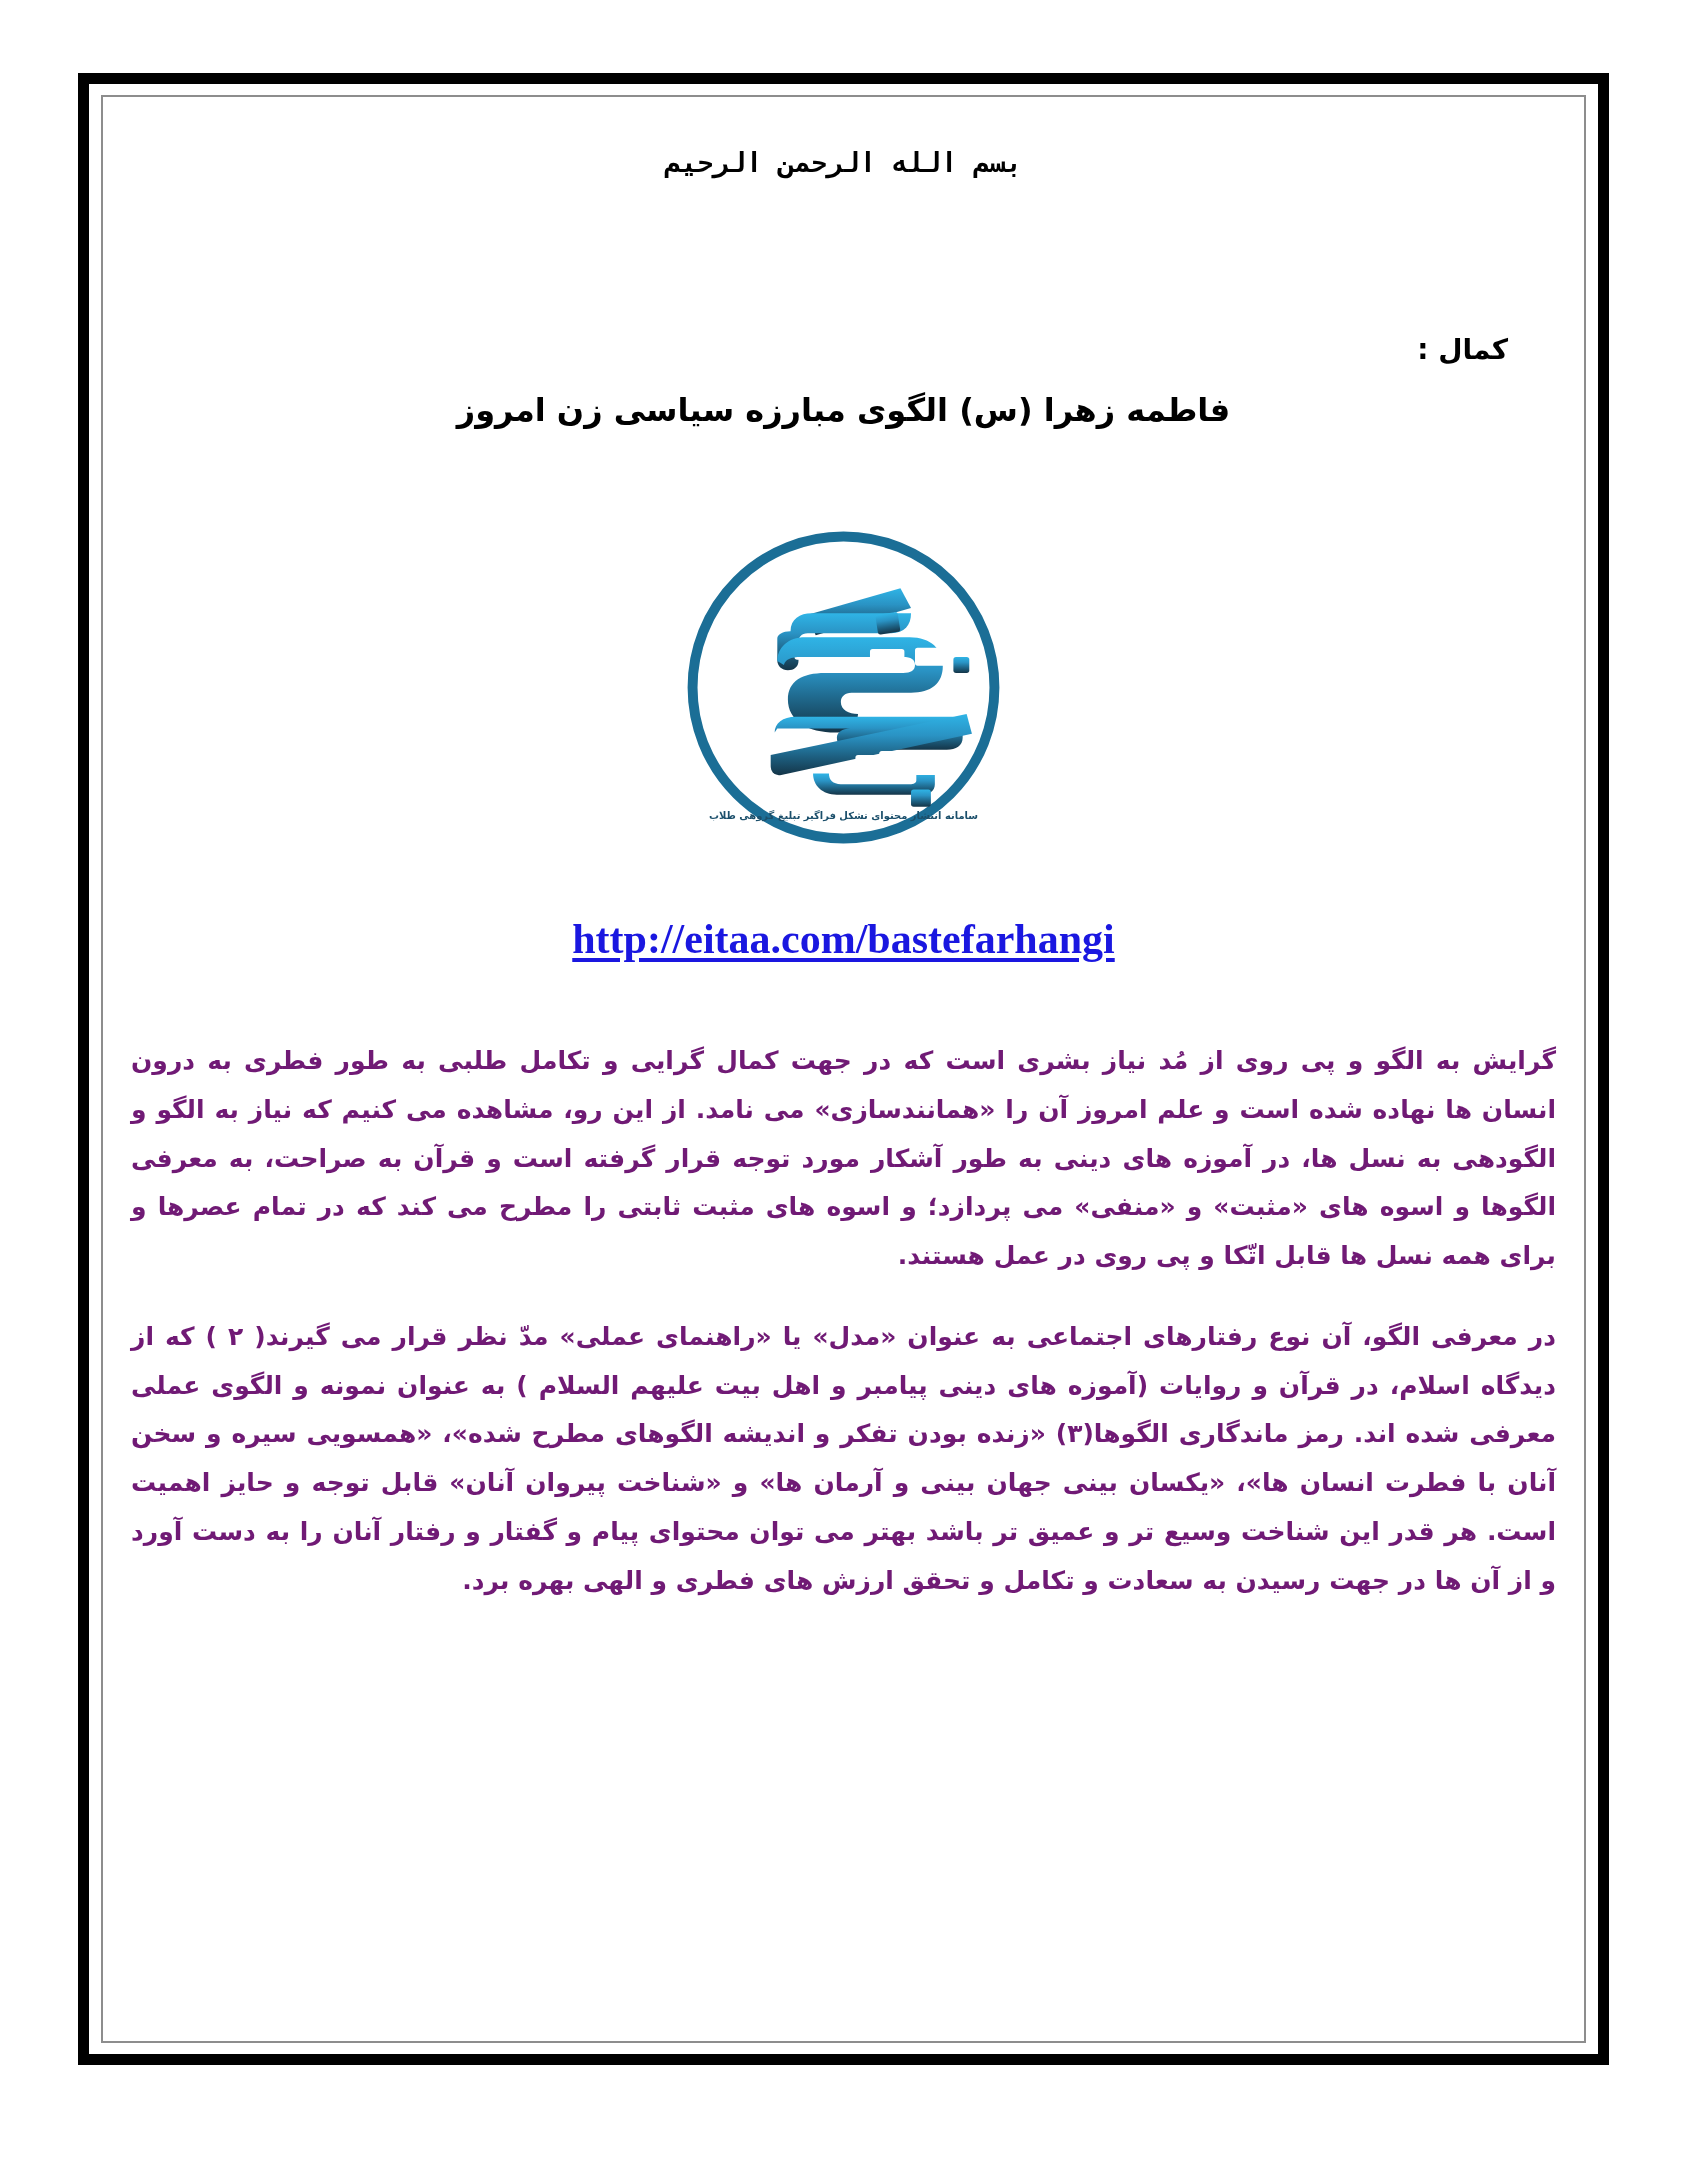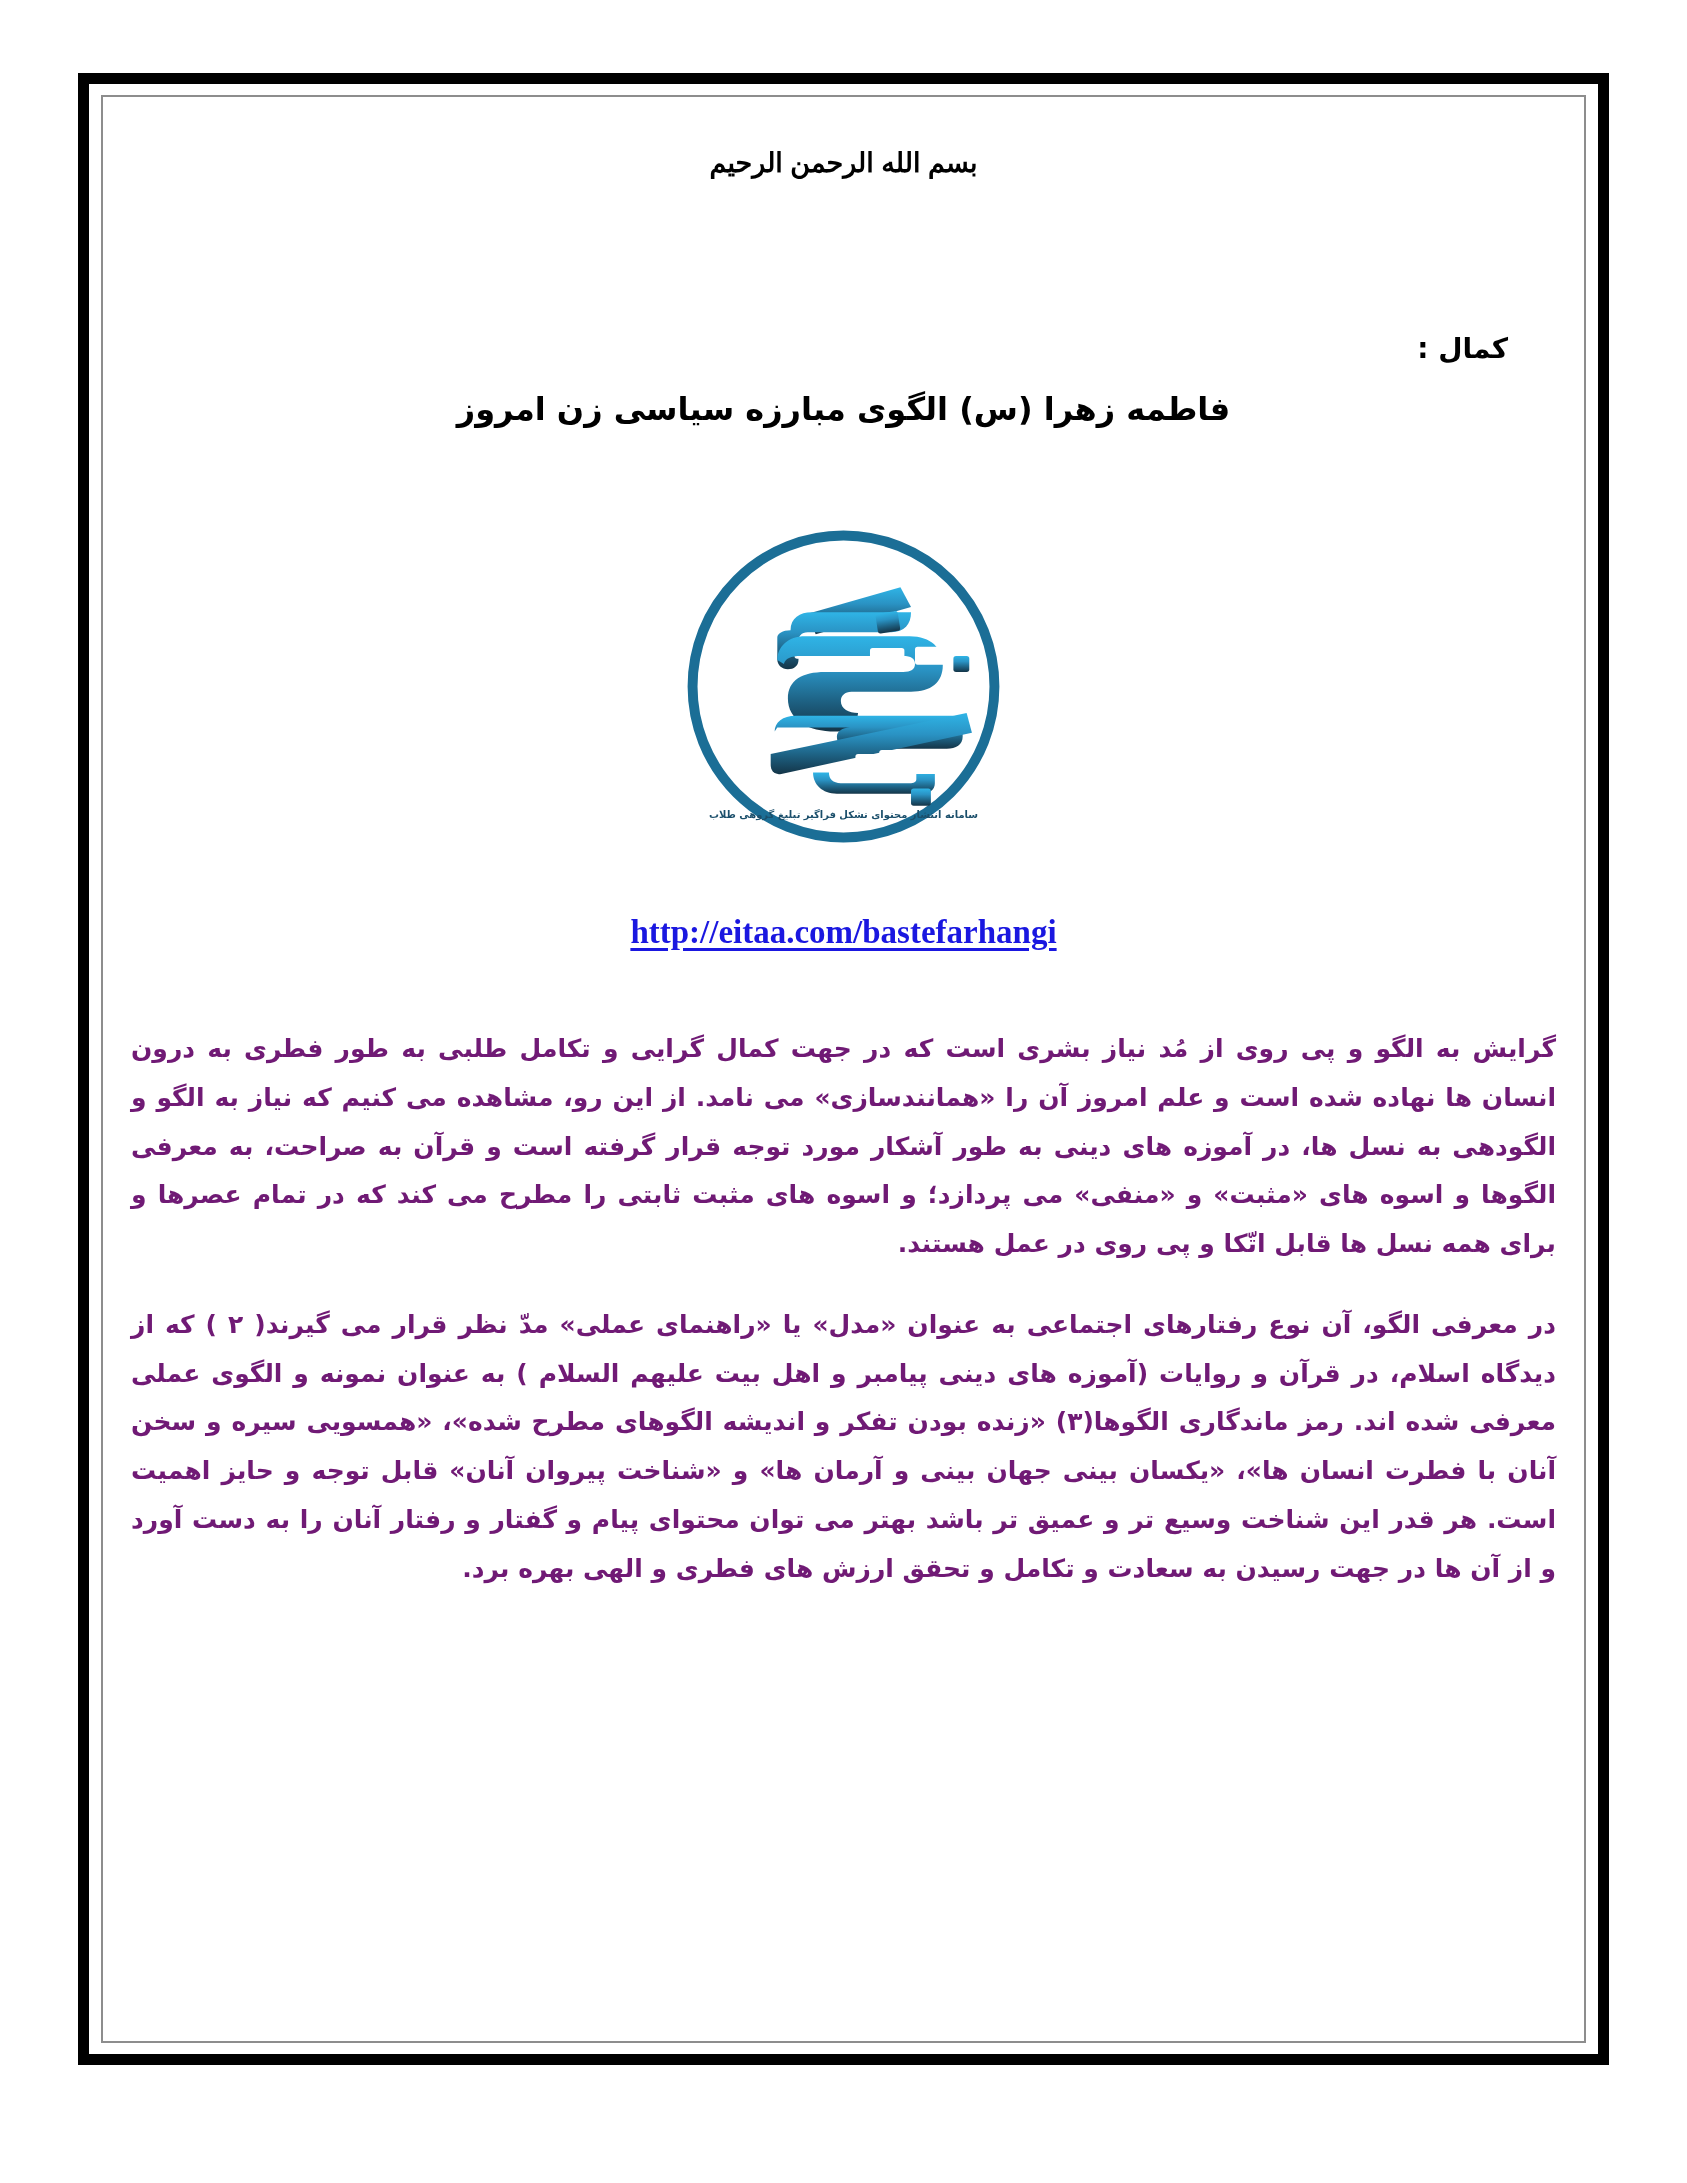--- a/index.html
+++ b/index.html
@@ -54,21 +54,21 @@
     top: 99px;
     right: 119px;
     bottom: 143px;
     box-sizing: border-box;
     padding: 0;
   }
 
   
   .basmala {
     text-align: center;
-    font-family: Liberation Sans, sans-serif;
+    font-family: Liberation Mono, monospace;
     font-weight: bold;
     font-size: 27px;
     color: #000000;
     margin-top: 48px;
     letter-spacing: 0.3px;
     direction: rtl;
   }
 
   
   .article-label {
@@ -118,21 +118,21 @@
   
   .doc-link-wrap {
     text-align: center;
     margin-top: 62px;
     direction: ltr;
   }
 
   .doc-link {
     font-family: "Liberation Serif", "DejaVu Serif", serif;
     font-weight: bold;
-    font-size: 33px;
+    font-size: 42px;
     color: #1a17e0;
     text-decoration: underline;
     text-underline-offset: 4.6px;
     letter-spacing: 0px;
     cursor: pointer;
   }
 
   
   .body-block {
     margin-top: 74px;

